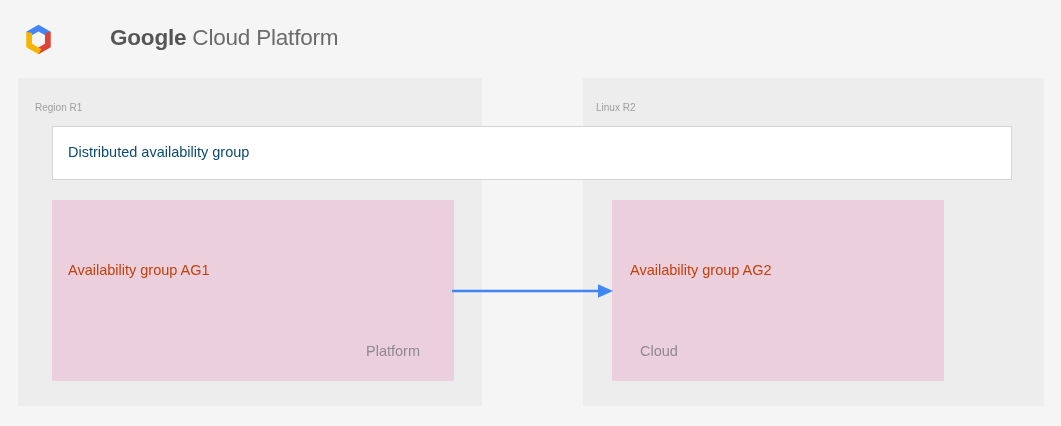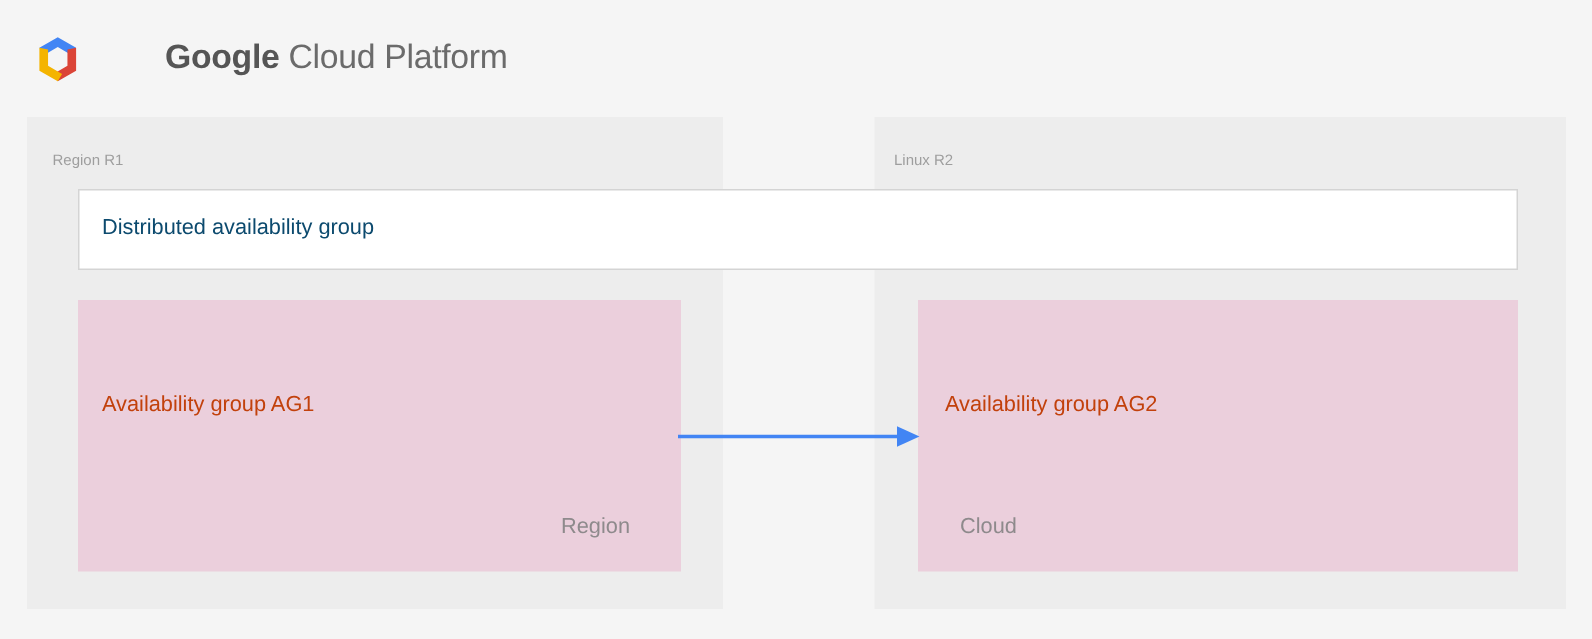--- a/index.html
+++ b/index.html
@@ -102,21 +102,21 @@
   }
 
   
   .ag-box {
     position: absolute;
     top: 200px;
     height: 181px;
     background: #ebcfdc;
   }
   #ag1-box { left: 52px;  width: 402px; }
-  #ag2-box { left: 612px; width: 400px; }
+  #ag2-box { left: 612px; width: 332px; }
 
   .ag-title {
     position: absolute;
     top: 22px;
     font-size: 14.5px;
     color: #c2410c;
     white-space: nowrap;
     margin-top: 40px;
   }
   #ag1-box .ag-title { left: 16px; }
@@ -170,21 +170,21 @@
   <div id="region-r2-panel" class="region-panel">
     <div class="region-label">Linux R2</div>
   </div>
 
   <div id="dag-box">
     <div id="dag-label">Distributed availability group</div>
   </div>
 
   <div id="ag1-box" class="ag-box">
     <div class="ag-title">Availability group AG1</div>
-    <div id="ag1-os-label" class="os-label">Region</div>
+    <div id="ag1-os-label" class="os-label">Platform</div>
   </div>
 
   <div id="ag2-box" class="ag-box">
     <div class="ag-title">Availability group AG2</div>
     <div id="ag2-os-label" class="os-label">Cloud</div>
   </div>
 
   <svg id="replication-arrow" viewBox="0 0 166 24">
     <line x1="2" y1="12" x2="150" y2="12" stroke="#4285f4" stroke-width="2.4"></line>
     <path d="M148 5.2 L163 12 L148 18.8 Z" fill="#4285f4"></path>

